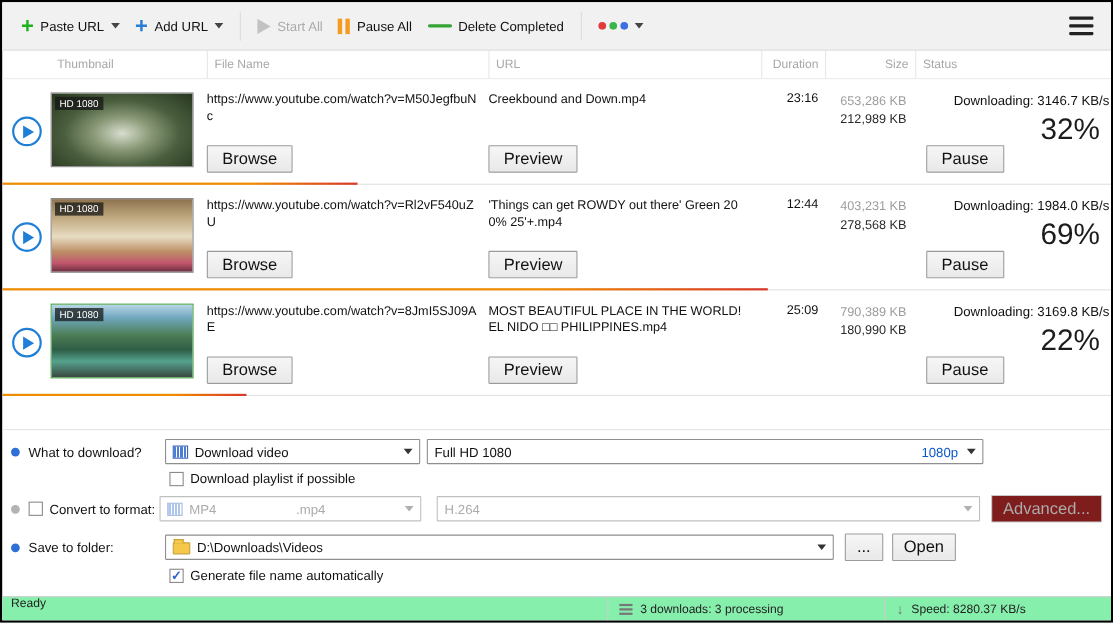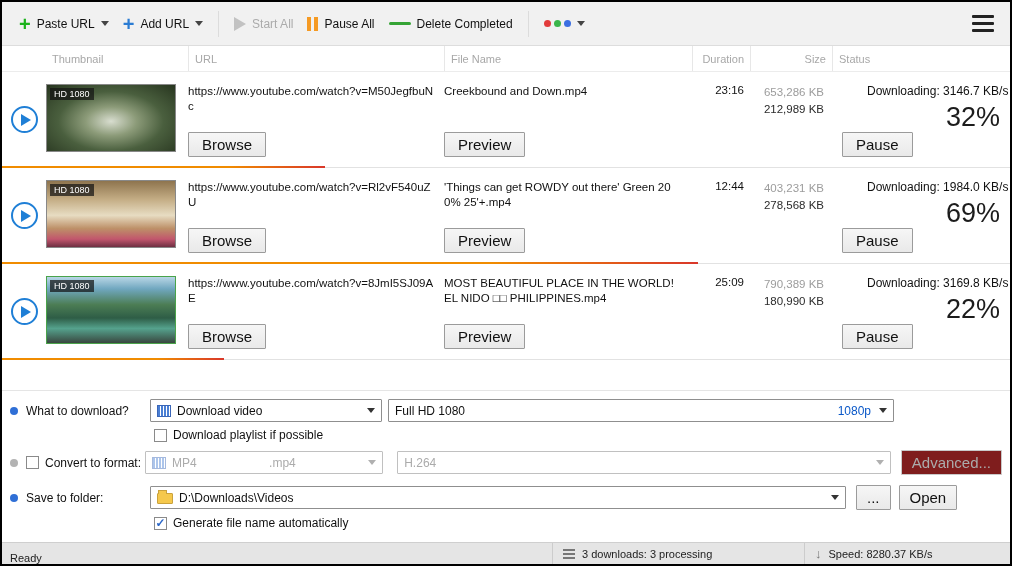--- a/index.html
+++ b/index.html
@@ -91,22 +91,22 @@
   .sub-row { margin-left: 144px; display: flex; align-items: center; margin-bottom: 8px; margin-top: 2px; }
   .quality-right { margin-left: auto; display: flex; align-items: center; gap: 8px; }
   .link-blue { color: #0a58c8; }
   .ext-right { margin-left: auto; color: #ababab; }
   .btn.small { padding: 3px 10px; }
   .btn.disabled { color: #ababab; border-color: #c9c9c9; background: #7f1d1d; }
 
   
   .statusbar {
     position: absolute; bottom: 0; left: 0; right: 0; height: 22px;
-    background: #e5e5e5; border-top: 1px solid #cfcfcf; display: flex;
-    align-items: flex-end; font-size: 11px; color: #222;
+    background: #86efac; border-top: 1px solid #cfcfcf; display: flex;
+    align-items: flex-start; font-size: 11px; color: #222;
   }
   .sb-left { flex: 1; padding-left: 8px; }
   .sb-mid { width: 252px; border-left: 1px solid #ccc; height: 100%; display: flex; align-items: center; gap: 7px; padding-left: 10px; }
   .sb-right { width: 206px; border-left: 1px solid #ccc; height: 100%; display: flex; align-items: center; gap: 7px; padding-left: 10px; }
   .list-icon { display: inline-flex; flex-direction: column; gap: 2px; }
   .list-icon span { width: 12px; height: 2px; background: #777; }
   .down-arrow { color: #777; font-size: 13px; font-weight: bold; line-height: 1; }
 </style>
 </head>
 <body>
@@ -152,22 +152,22 @@
     <div class="hamburger">
       <span></span>
         <span></span>
         <span></span>
     </div>
   </div>
 
   <div class="grid-cols list-header">
     <div class="hcell first"></div>
     <div class="hcell first">Thumbnail</div>
+    <div class="hcell">File Name</div>
     <div class="hcell">URL</div>
-    <div class="hcell">File Name</div>
     <div class="hcell right">Duration</div>
     <div class="hcell right">Size</div>
     <div class="hcell">Status</div>
   </div>
 
   <div class="grid-cols row">
     <div class="cell play-cell">
       <span class="play-btn">
           <span class="play-tri"></span>
         </span>
@@ -301,21 +301,21 @@
       <div class="combo disabled" style="width:506px; margin-left:14px;">
         <span>H.264</span>
         <span class="caret"></span>
       </div>
       <button class="btn small disabled" style="margin-left:10px;">Advanced...</button>
     </div>
 
     <div class="opt-row" style="margin-top:10px;">
       <span class="bullet blue"></span>
       <span class="opt-label">Save to folder:</span>
-      <div class="combo" style="width:696px;">
+      <div class="combo" style="width:608px;">
         <span class="folder-icon"></span>
         <span>D:\Downloads\Videos</span>
         <span class="caret"></span>
       </div>
       <button class="btn small" style="margin-left:10px;">...</button>
       <button class="btn small" style="margin-left:8px;">Open</button>
     </div>
 
     <div class="sub-row">
       <span class="checkbox checked"></span>

